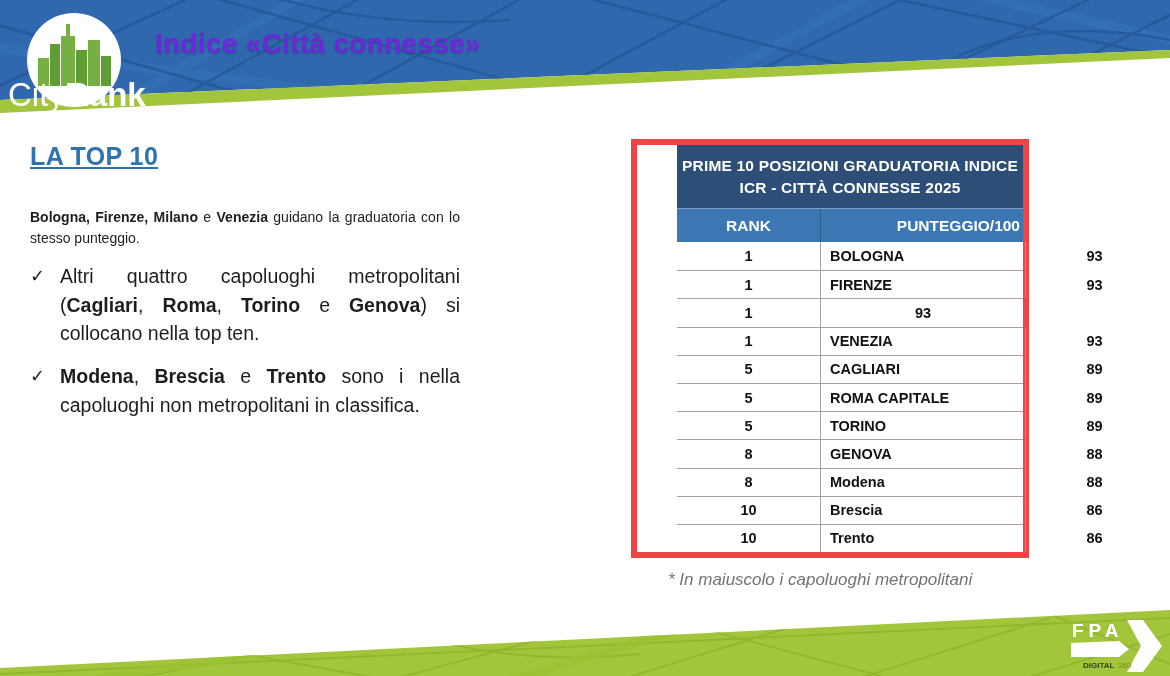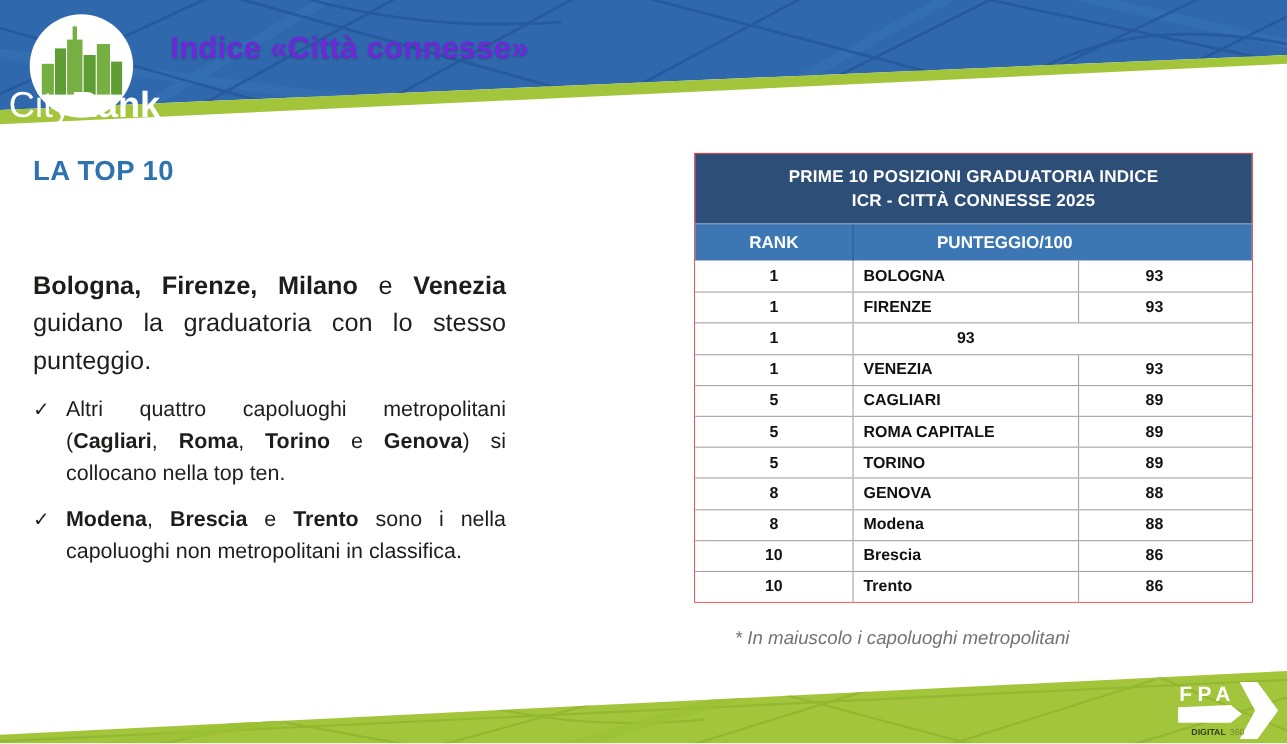--- a/index.html
+++ b/index.html
@@ -11,30 +11,30 @@
   
   .hdr-svg { position:absolute; top:0; left:0; display:block; }
   .page-title {
     position:absolute; left:155px; top:28px;
     font-size:28px; font-weight:bold; color:#6d28d9; letter-spacing:.3px;
     text-shadow:0 1px 2px rgba(0,0,0,.25);
   }
   .logo-svg { position:absolute; left:8px; top:6px; }
   
   .content { position:absolute; left:30px; top:142px; width:430px; color:#1d1d1b; }
-  .heading { color:#2E73B0; font-size:25px; font-weight:bold; letter-spacing:.4px; }
-  .intro   { margin-top:72px; font-size:23px; line-height:1.47; text-align:justify; }
+  .heading { color:#2E73B0; font-size:25px; font-weight:bold; letter-spacing:.4px;text-decoration:underline; }
+  .intro   { margin-top:36px; font-size:14px; line-height:1.47; text-align:justify; }
   .intro b, .bullet b { font-weight:bold; }
   .bullets { margin-top:12px; list-style:none; }
   .bullet  { position:relative; padding-left:30px; margin-top:14px;
              font-size:19.5px; line-height:1.47; text-align:justify; }
   .bullet .mark { position:absolute; left:0; top:1px; font-size:18px; color:#1d1d1b; }
   
-  .rank-table { position:absolute; left:631px; top:139px; width:508px;
-                border:1px solid #ef4444; background:#ffffff; }
+  .rank-table { position:absolute; left:631px; top:139px; width:398px;
+                border:6px solid #ef4444; background:#ffffff;padding-left:40px; }
   .t-title { background:#2D4E76; color:#ffffff; height:63px;
              display:flex; flex-direction:column; justify-content:center; align-items:center;
              font-size:15.5px; font-weight:bold; line-height:1.42; letter-spacing:.2px; text-align:center; }
   .t-head  { display:grid; grid-template-columns:143px 205px 138px;
              background:#3C77B3; color:#ffffff; height:34px; align-items:center;
              font-size:15.5px; font-weight:bold; border-top:1px solid #7b9cc4; }
   .t-head .h0 { text-align:center; }
   .t-head .h1 { padding-left:9px; border-left:1px solid #2d5c8f; height:100%; display:flex; align-items:center; }
   .t-head .h2 { padding-right:5px; text-align:right; border-left:1px solid #2d5c8f; height:100%;
                 display:flex; align-items:center; justify-content:flex-end; }

